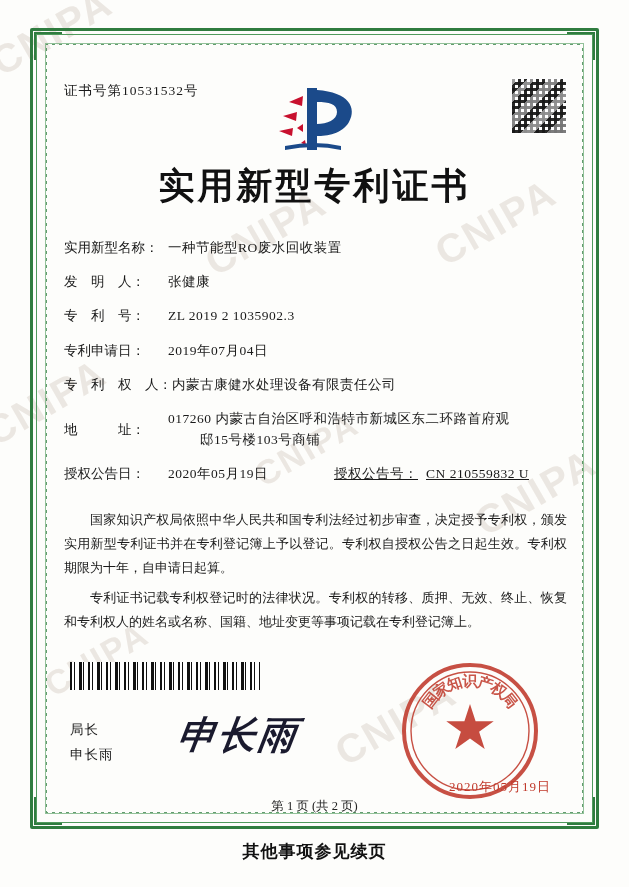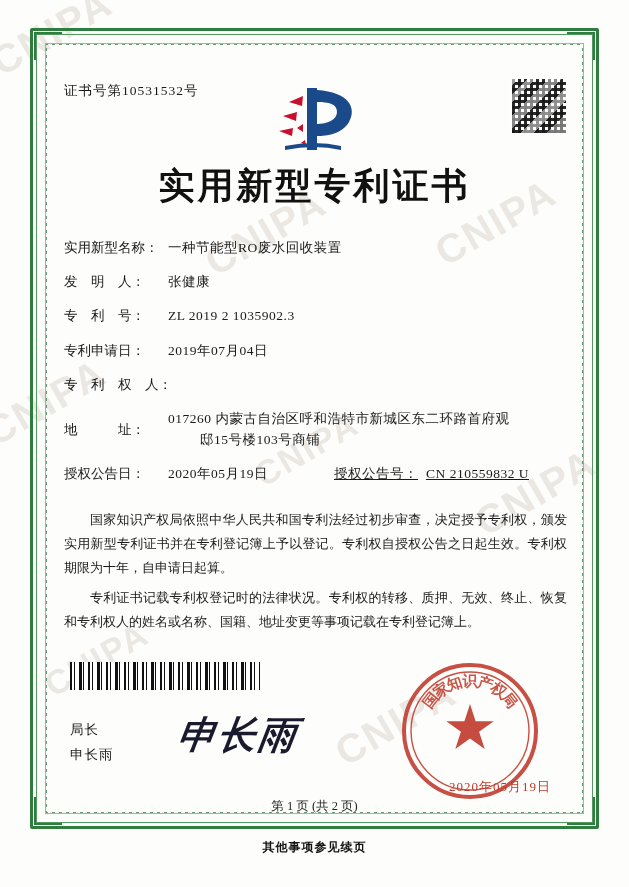--- a/index.html
+++ b/index.html
@@ -247,23 +247,23 @@
     position: absolute;
     left: 0; right: 0;
     bottom: 72px;
     text-align: center;
     font-size: 12.5px;
     color: #222;
   }
   .footnote {
     position: absolute;
     left: 0; right: 0;
-    bottom: 31px;
+    bottom: 24px;
     text-align: center;
-    font-size: 12px;
+    font-size: 17px;
     font-weight: bold;
     color: #111;
     letter-spacing: 1px;
   }
 </style>
 </head>
 <body>
 
 <div class="page">
 
@@ -320,20 +320,21 @@
       <div class="fvalue">ZL 2019 2 1035902.3</div>
     </div>
 
     <div class="frow">
       <div class="flabel">专利申请日：</div>
       <div class="fvalue">2019年07月04日</div>
     </div>
 
     <div class="frow">
       <div class="flabel">专　利　权　人：</div>
+      <div class="fvalue">内蒙古康健水处理设备有限责任公司</div>
     </div>
 
     <div class="frow">
       <div class="flabel">地　　　址：</div>
       <div class="fvalue">
         <span>017260  内蒙古自治区呼和浩特市新城区东二环路首府观</span>
         <span class="line2">邸15号楼103号商铺</span>
       </div>
     </div>
 

